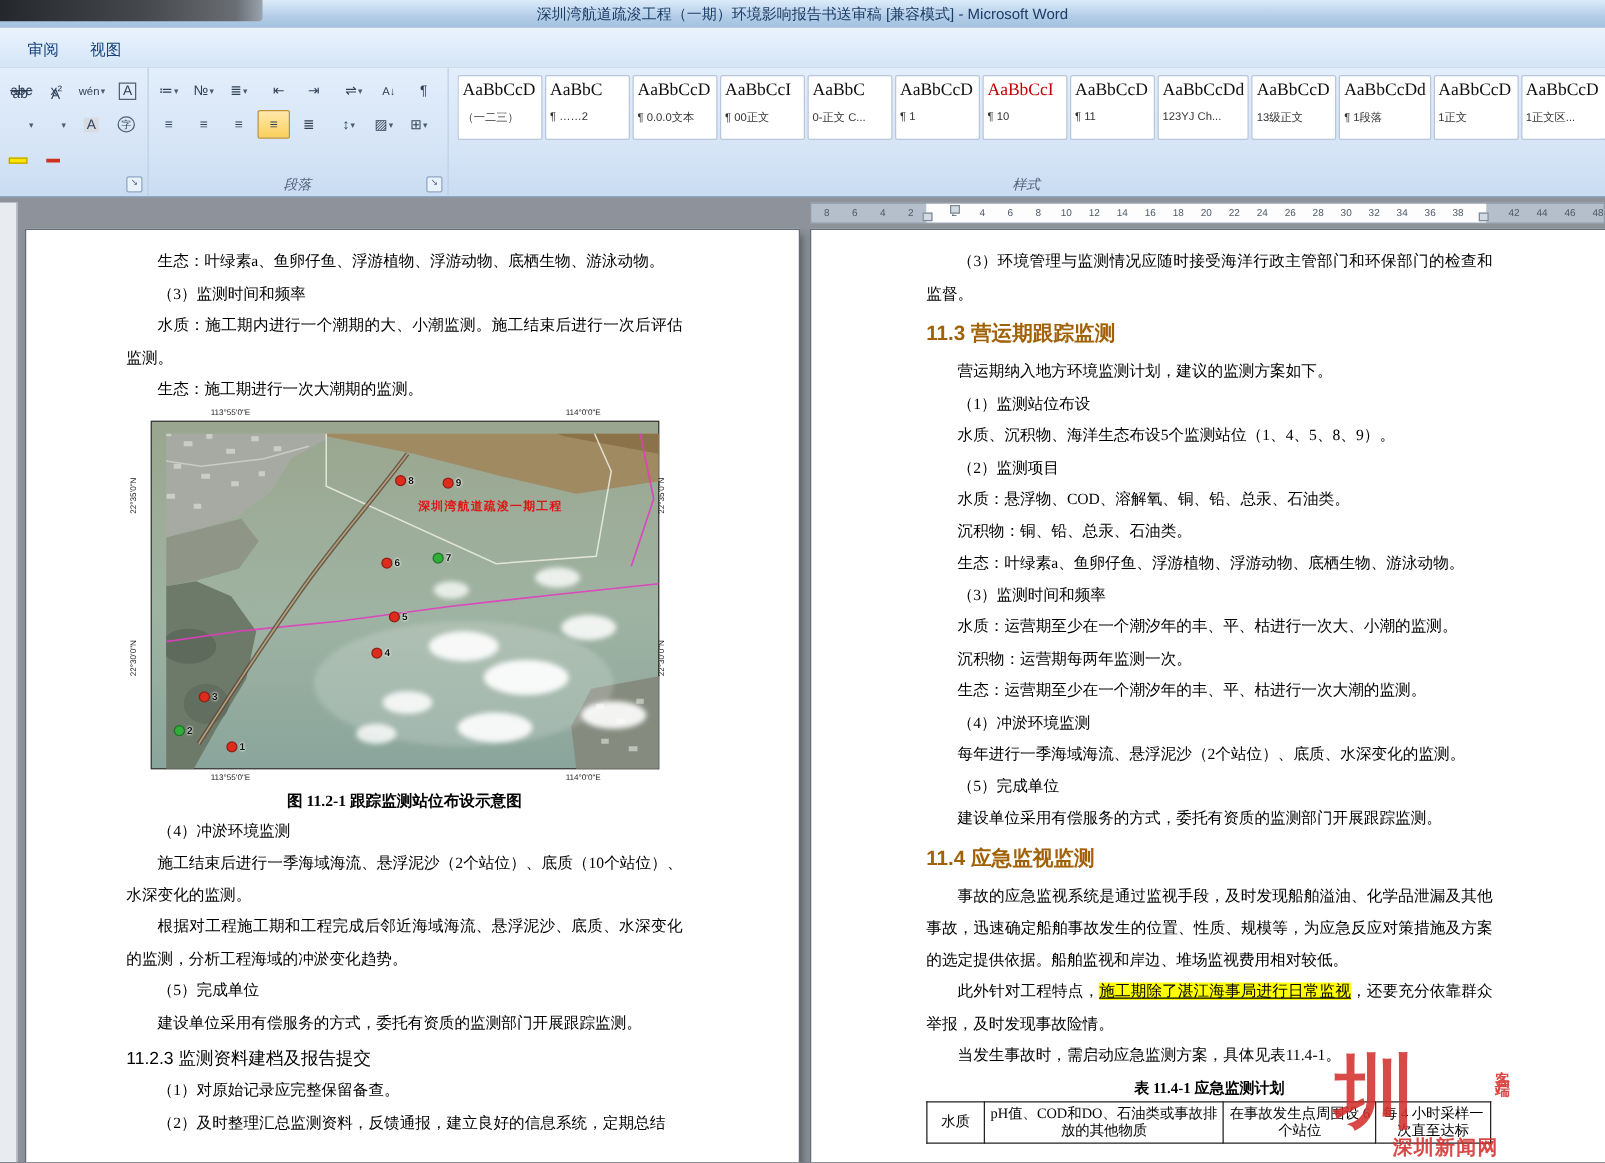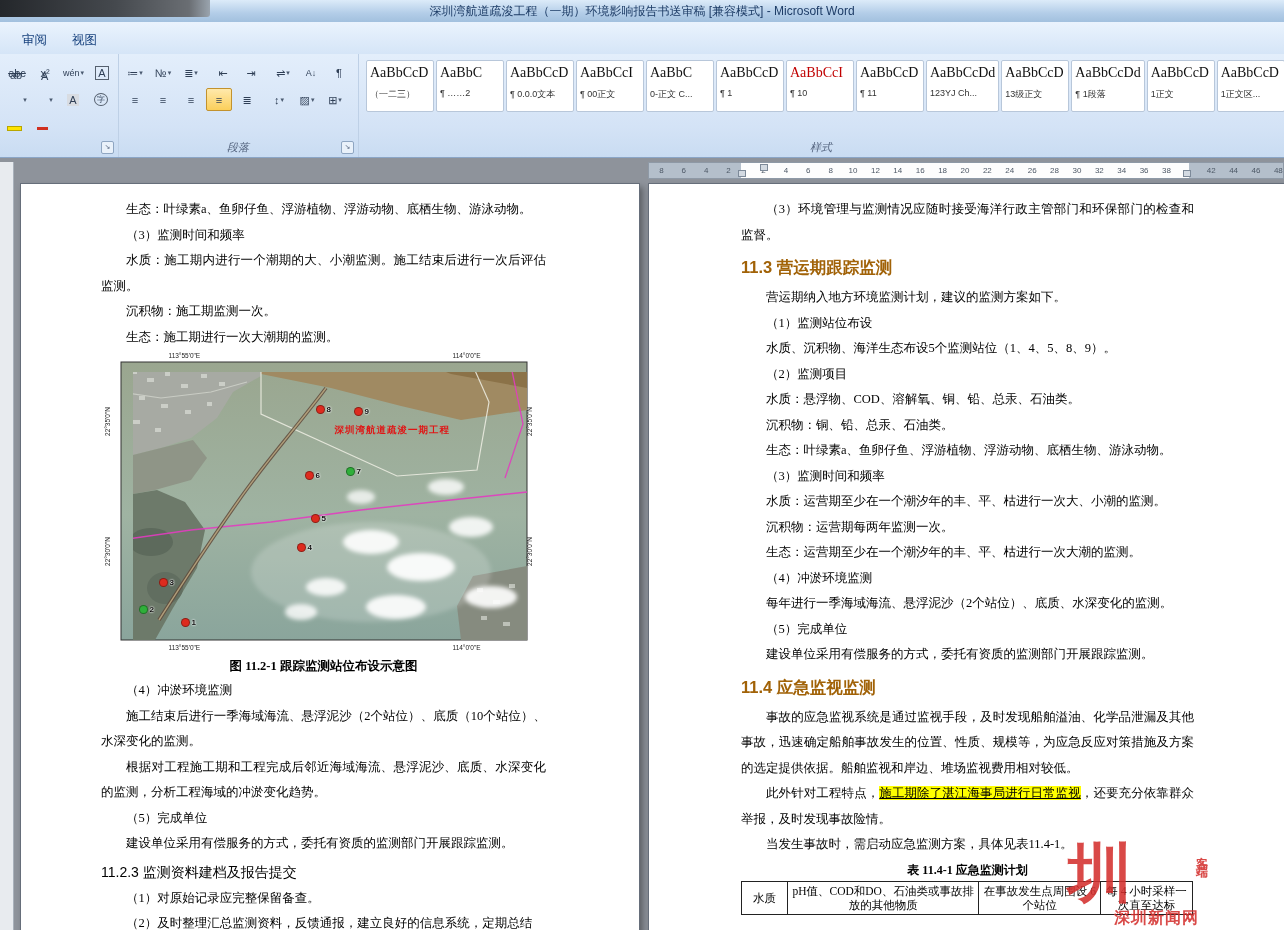--- a/index.html
+++ b/index.html
@@ -345,21 +345,20 @@
       <span class="mk mk-right"></span>
     </div>
 
     <div class="page page-left">
       <div class="inner-l">
         <div>
 
         <p class="body">生态：叶绿素a、鱼卵仔鱼、浮游植物、浮游动物、底栖生物、游泳动物。</p>
             <p class="body">（3）监测时间和频率</p>
             <p class="body">水质：施工期内进行一个潮期的大、小潮监测。施工结束后进行一次后评估监测。</p>
-            <p class="body">沉积物：施工期监测一次。</p>
             <p class="body">生态：施工期进行一次大潮期的监测。</p>
           </div>
 
         <div class="figure">
           <svg width="430" height="302" viewBox="0 0 430 302">
             <defs>
               <linearGradient id="wg" x1="0" y1="0" x2="0" y2="1">
                 <stop offset="0" stop-color="#9aa68f"></stop>
                 <stop offset="0.55" stop-color="#9fb3a2"></stop>
                 <stop offset="1" stop-color="#8aa59c"></stop>

